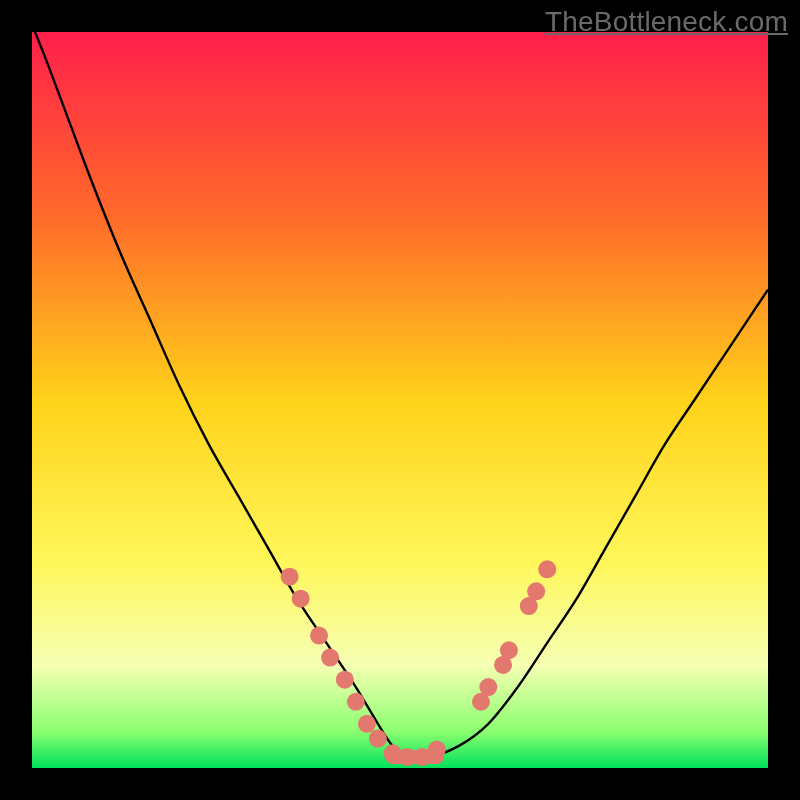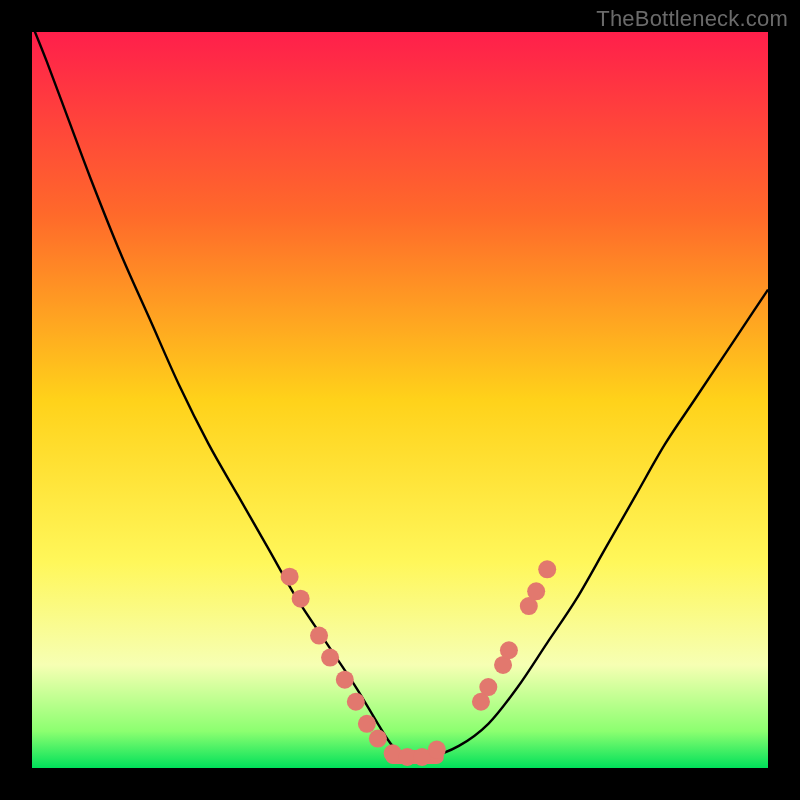--- a/index.html
+++ b/index.html
@@ -23,23 +23,24 @@
     left: 0;
     top: 0;
     width: 736px;
     height: 736px;
   }
   .watermark {
     position: absolute;
     top: 6px;
     right: 12px;
     color: #6a6a6a;
-    font-size: 22px;
+    font-size: 28px;
     font-weight: 500;
     letter-spacing: 0.2px;
+    text-decoration: underline;
   }
 </style>
 </head>
 <body>
 
 <div class="frame">
   <svg class="plot" viewBox="0 0 736 736">
     <defs>
       <linearGradient id="bg-grad" x1="0" y1="0" x2="0" y2="1">
           <stop offset="0%" stop-color="#ff1f4b"></stop>

